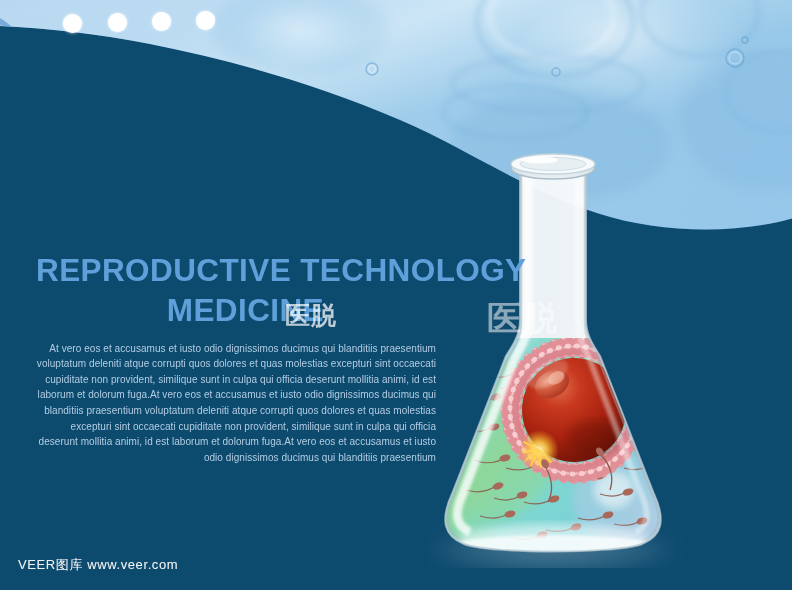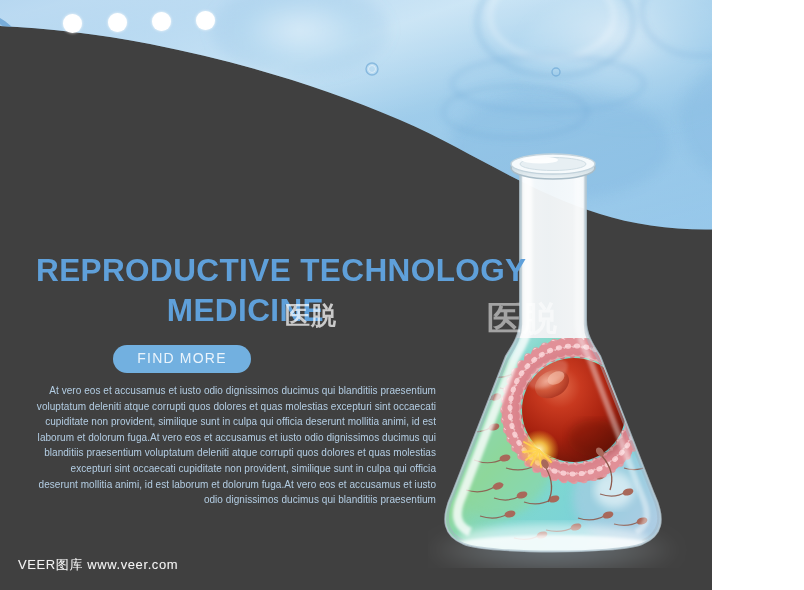--- a/index.html
+++ b/index.html
@@ -3,21 +3,21 @@
 <meta charset="utf-8">
 <title>Reproductive Technology Medicine Banner</title>
 <style>
   * { margin:0; padding:0; box-sizing:border-box; }
   html,body { background:#ffffff; }
   body {
     font-family:"Liberation Sans", sans-serif;
     width:804px; height:590px;
     position:relative; overflow:hidden;
   }
-  #stage { position:absolute; inset:0; width:712px; height:590px; background:#404040; overflow:hidden; }
+  #stage { position:absolute; inset:0; width:792px; height:590px; background:#0c4a6e; overflow:hidden; }
 
   
   .water-wrap { position:absolute; left:0; top:0; width:804px; height:240px; }
   .water-svg  { position:absolute; left:0; top:0; }
   .dot-row { position:absolute; left:0; top:0; width:804px; height:50px; }
   .dot {
     position:absolute; width:19px; height:19px; border-radius:50%;
     background:#ffffff;
     box-shadow:0 0 3px rgba(255,255,255,.9);
   }
@@ -598,23 +598,20 @@
       </g>
     </svg>
   </div>
 
   <div class="copy">
     <div class="headline">
       <span class="l1">REPRODUCTIVE TECHNOLOGY</span>
       <span class="l2">MEDICINE</span>
     </div>
 
-    <div class="cta-row">
-      <button class="cta">FIND MORE</button>
-    </div>
 
     <p class="body-text">At vero eos et accusamus et iusto odio dignissimos ducimus qui blanditiis praesentium voluptatum deleniti atque corrupti quos dolores et quas molestias excepturi sint occaecati cupiditate non provident, similique sunt in culpa qui officia deserunt mollitia animi, id est laborum et dolorum fuga.At vero eos et accusamus et iusto odio dignissimos ducimus qui blanditiis praesentium voluptatum deleniti atque corrupti quos dolores et quas molestias excepturi sint occaecati cupiditate non provident, similique sunt in culpa qui officia deserunt mollitia animi, id est laborum et dolorum fuga.At vero eos et accusamus et iusto odio dignissimos ducimus qui blanditiis praesentium</p>
   </div>
 
   <div class="wm-mid">医脱</div>
   <div class="wm-center">医脱</div>
   <div class="wm-bottom">VEER图库 www.veer.com</div>
 </div>
 
 </body></html>

